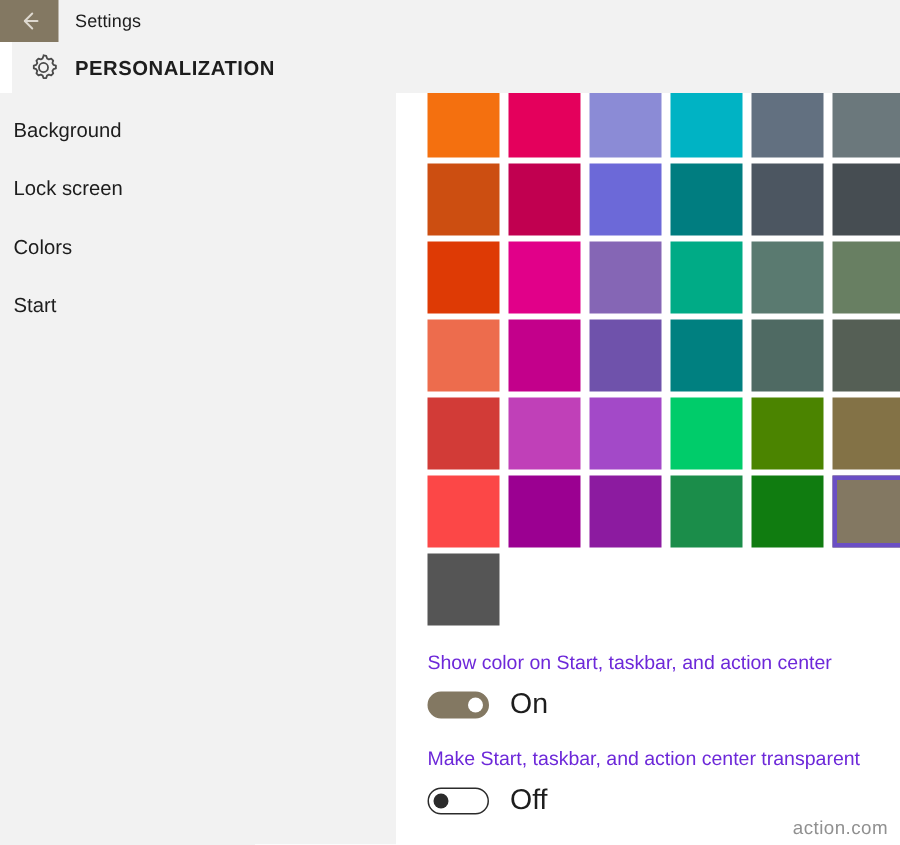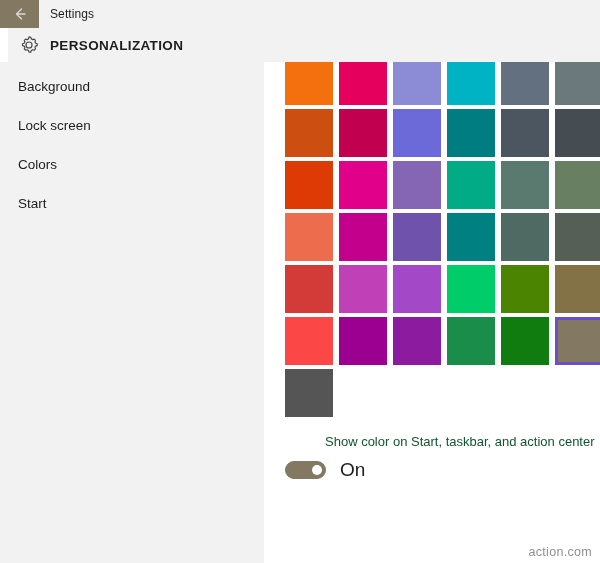--- a/index.html
+++ b/index.html
@@ -83,21 +83,20 @@
 
   
   .sidebar {
     position: absolute;
     left: 0; top: 62px;
     width: 264px;
     height: 501px;
     background: #f2f2f2;
     box-sizing: border-box;
     padding-top: 5px;
-    padding-left: 9px;
   }
   .nav-item {
     height: 39px;
     display: flex;
     align-items: center;
     padding-left: 9px;
     font-size: 13.5px;
     color: #1d1d1d;
     cursor: pointer;
     box-sizing: border-box;
@@ -144,23 +143,22 @@
   .swatch.selected {
     border: 3px solid #6b4fc4;
   }
 
   
   .setting-block {
     margin-top: 17px;
   }
   .setting-label {
     font-size: 13px;
-    color: #14532d;
+    color: #6d28d9;
     line-height: 16px;
-    margin-left: 40px;
   }
   .toggle-row {
     display: flex;
     align-items: center;
     margin-top: 9px;
   }
   .toggle {
     width: 41px;
     height: 18px;
     border-radius: 9px;
@@ -298,19 +296,28 @@
       <div class="setting-block">
         <div class="setting-label">Show color on Start, taskbar, and action center</div>
         <div class="toggle-row">
           <div class="toggle on">
             <div class="knob"></div>
           </div>
           <div class="toggle-state">On</div>
         </div>
       </div>
 
+      <div class="setting-block">
+        <div class="setting-label">Make Start, taskbar, and action center transparent</div>
+        <div class="toggle-row">
+          <div class="toggle off">
+            <div class="knob"></div>
+          </div>
+          <div class="toggle-state">Off</div>
+        </div>
+      </div>
 
     </div>
   </div>
 
   <div class="watermark">action.com</div>
 
 </div>
 
 </body></html>

